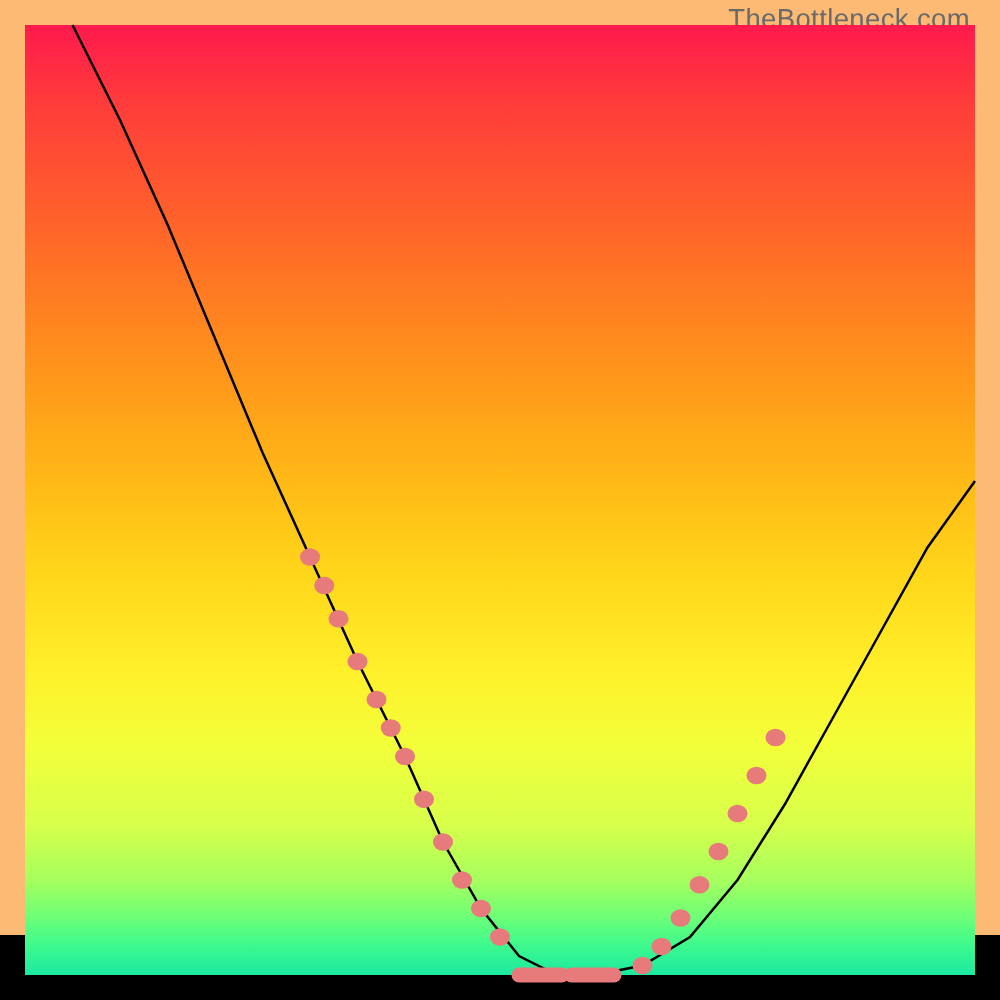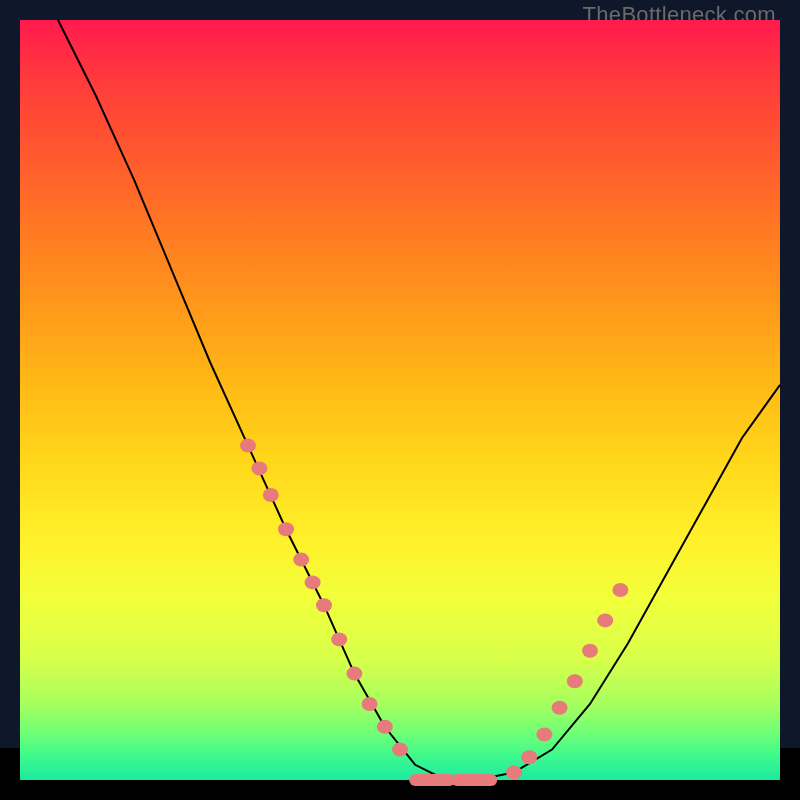--- a/index.html
+++ b/index.html
@@ -7,21 +7,21 @@
     padding: 0;
     width: 800px;
     height: 800px;
     background: #000000;
     overflow: hidden;
   }
   .outer {
     position: relative;
     width: 800px;
     height: 748px;
-    background: #0f172a;
+    background: #fdba74;
   }
   .plot-area {
     position: absolute;
     left: 20px;
     top: 20px;
     width: 760px;
     height: 760px;
     background: linear-gradient(to bottom,
       #ff1a4d 0%,
       #ff3b3b 8%,

